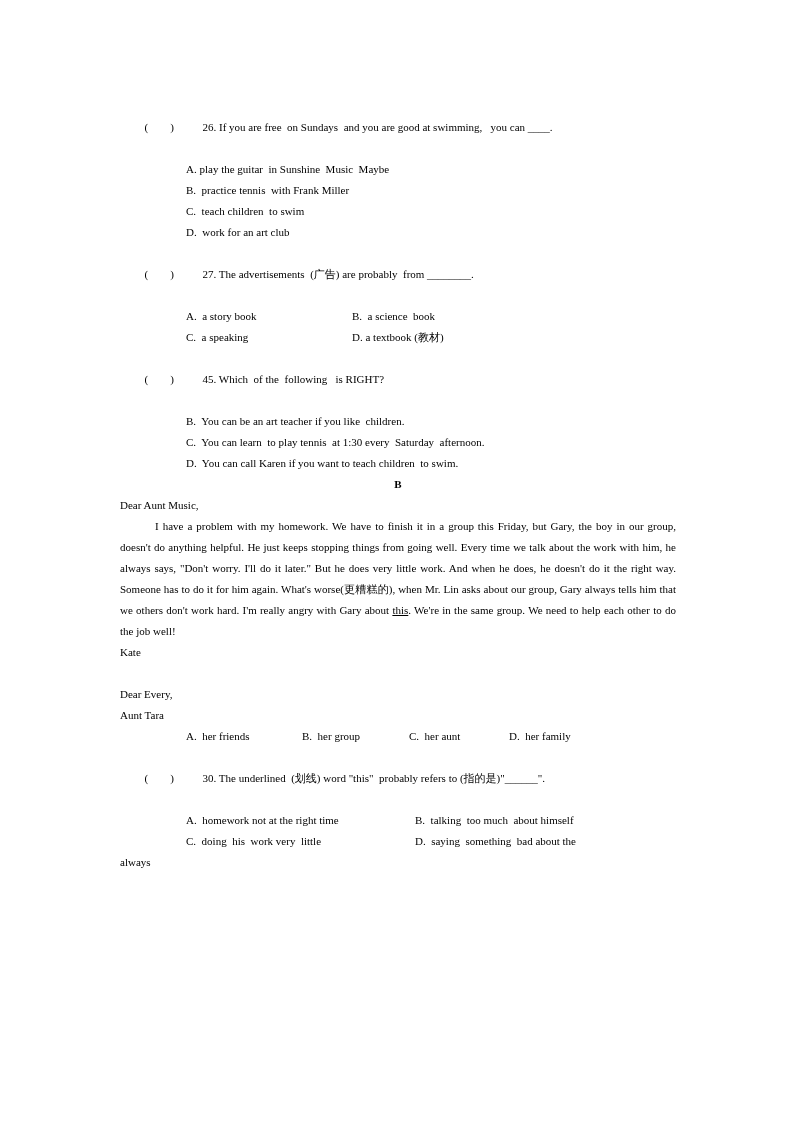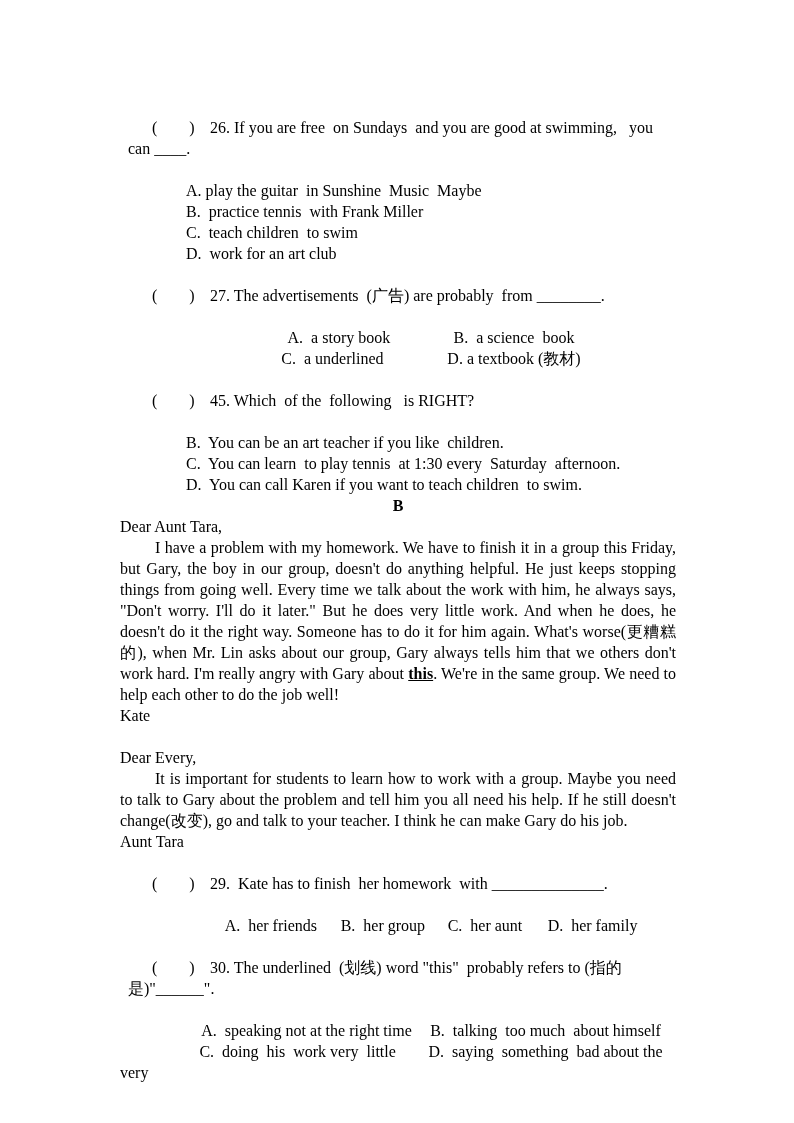--- a/index.html
+++ b/index.html
@@ -2,40 +2,40 @@
 <html><head>
 <meta charset="utf-8">
 <style>
   html,body{margin:0;padding:0;background:#ffffff;}
   .page{
     position:relative;
     width:794px;height:1123px;
     background:#ffffff;
     color:#000000;
     font-family:"Liberation Serif","DejaVu Serif",serif;
-    font-size:16px;
+    font-size:11px;
     line-height:21px;
     overflow:hidden;
   }
   .content{padding:96px 118px 0 120px;}
   .line{white-space:pre-wrap;}
   .qline{padding-left:8px;white-space:pre-wrap;}
   .bracket{display:inline-block;width:58px;white-space:pre;}
   .opt{padding-left:66px;white-space:pre-wrap;}
-  .optrow{display:flex;padding-left:66px;justify-content:center;}
+  .optrow{display:flex;padding-left:66px;}
   .optrow span{white-space:pre-wrap;}
   .c27{width:166px;flex:none;}
   .c30{width:229px;flex:none;}
   .c29a{width:116px;flex:none;}
   .c29b{width:107px;flex:none;}
   .c29c{width:100px;flex:none;}
   .para{margin:0;text-align:justify;text-indent:35px;white-space:normal;}
   .heading{text-align:center;font-weight:bold;}
   .blank{height:21px;}
-  .ul{text-decoration:underline;font-weight:bold;}
+  .ul{text-decoration:underline;}
   .noindent{padding-left:0;white-space:pre-wrap;}
 </style>
 </head>
 <body>
 
 <div class="page">
   <div class="content">
 
     <div class="qline">
       <span class="bracket">(        )</span><span>26. If you are free  on Sundays  and you are good at swimming,   you can ____.</span>
@@ -46,64 +46,60 @@
     <div class="opt">D.  work for an art club</div>
 
     <div class="qline">
       <span class="bracket">(        )</span><span>27. The advertisements  (广告) are probably  from ________.</span>
     </div>
     <div class="optrow">
       <span class="c27">A.  a story book</span>
       <span>B.  a science  book</span>
     </div>
     <div class="optrow">
-      <span class="c27">C.  a underlined</span>
+      <span class="c27">C.  a speaking</span>
       <span>D. a textbook (教材)</span>
     </div>
 
     <div class="qline">
       <span class="bracket">(        )</span><span>45. Which  of the  following   is RIGHT?</span>
     </div>
     <div class="opt">B.  You can be an art teacher if you like  children.</div>
     <div class="opt">C.  You can learn  to play tennis  at 1:30 every  Saturday  afternoon.</div>
     <div class="opt">D.  You can call Karen if you want to teach children  to swim.</div>
 
     <div class="heading">B</div>
 
-    <div class="line">Dear Aunt Tara,</div>
+    <div class="line">Dear Aunt Music,</div>
     <p class="para"><span>I have a problem with my homework. We have to finish it in a group this Friday, but Gary, the boy in our group, doesn't do anything helpful. He just keeps stopping things from going well. Every time we talk about the work with him, he always says, "Don't worry. I'll do it later." But he does very little work. And when he does, he doesn't do it the right way. Someone has to do it for him again. What's worse(更糟糕的), when Mr. Lin asks about our group, Gary always tells him that we others don't work hard. I'm really angry with Gary about </span><span class="ul">this</span><span>. We're in the same group. We need to help each other to do the job well!</span></p>
     <div class="line">Kate</div>
 
     <div class="blank"></div>
 
     <div class="line">Dear Every,</div>
-    <p class="para">It is important for students to learn how to work with a group. Maybe you need to talk to Gary about the problem and tell him you all need his help. If he still doesn't change(改变), go and talk to your teacher. I think he can make Gary do his job.</p>
     <div class="line">Aunt Tara</div>
 
-    <div class="qline">
-      <span class="bracket">(        )</span><span>29.  Kate has to finish  her homework  with ______________.</span>
-    </div>
     <div class="optrow">
       <span class="c29a">A.  her friends</span>
       <span class="c29b">B.  her group</span>
       <span class="c29c">C.  her aunt</span>
       <span>D.  her family</span>
     </div>
 
     <div class="qline">
       <span class="bracket">(        )</span><span>30. The underlined  (划线) word "this"  probably refers to (指的是)"______".</span>
     </div>
     <div class="optrow">
-      <span class="c30">A.  speaking not at the right time</span>
+      <span class="c30">A.  homework not at the right time</span>
       <span>B.  talking  too much  about himself</span>
     </div>
     <div class="optrow">
       <span class="c30">C.  doing  his  work very  little</span>
       <span>D.  saying  something  bad about the</span>
     </div>
-    <div class="noindent">very</div>
+    <div class="noindent">always</div>
 
     <div class="qline">
       
     </div>
 
   </div>
 </div>
 
 </body></html>

